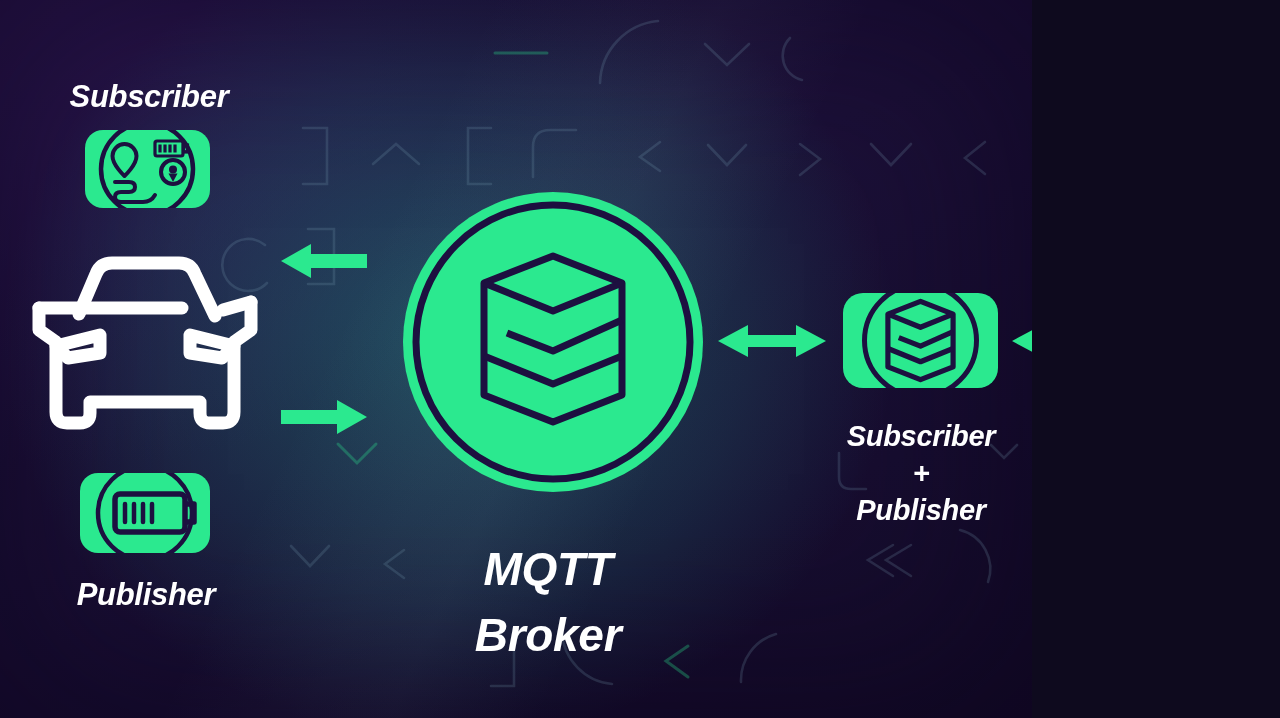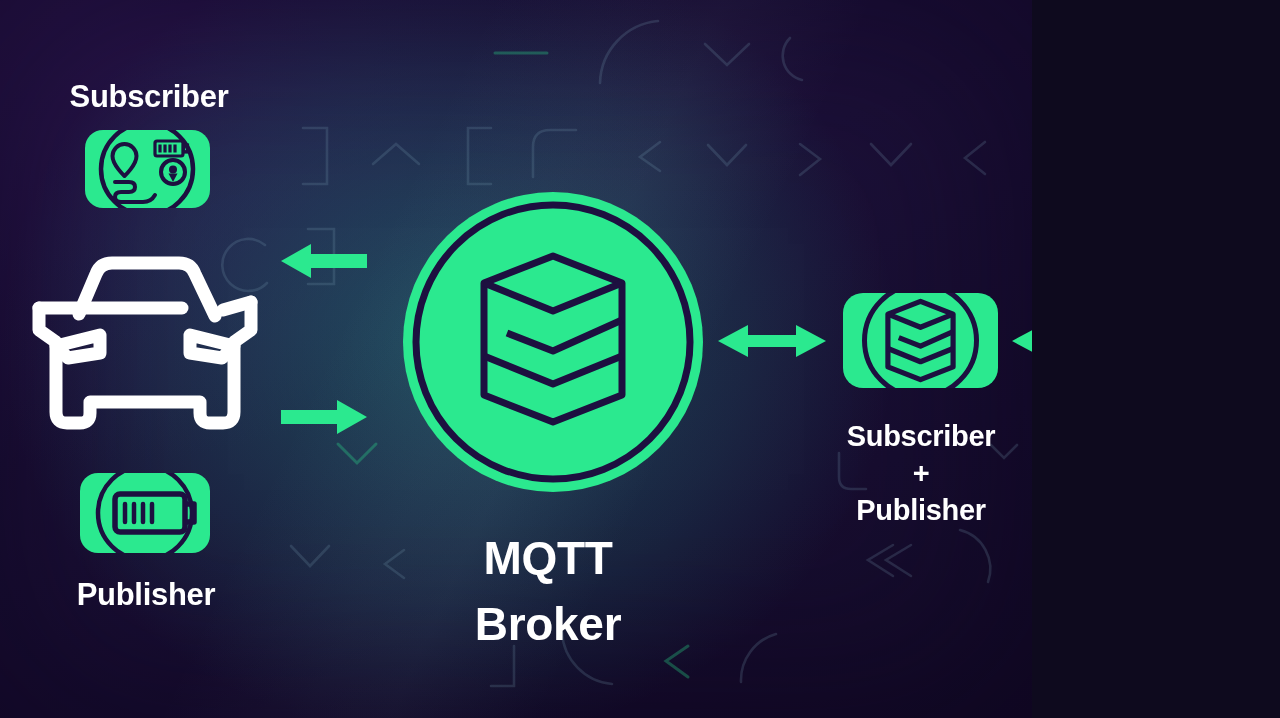--- a/index.html
+++ b/index.html
@@ -5,20 +5,21 @@
   html,body{margin:0;padding:0;background:#0e0a1e;}
   .stage{
     position:relative;width:1032px;height:718px;overflow:hidden;
     font-family:"Liberation Sans","DejaVu Sans",sans-serif;
     background:
       linear-gradient(115deg, rgba(150,190,215,0) 36%, rgba(150,190,215,0.055) 47%, rgba(150,190,215,0.07) 53%, rgba(150,190,215,0) 64%),
       radial-gradient(620px 560px at 43.5% 47%, rgba(38,158,146,0.42) 0%, rgba(38,158,146,0.16) 48%, rgba(38,158,146,0) 72%),
       radial-gradient(1150px 820px at 6% 2%, #2a164d 0%, rgba(42,22,77,0) 55%),
       linear-gradient(158deg, #211142 0%, #1c1038 40%, #170d30 72%, #140b28 100%);
     box-shadow: inset 0 0 170px 40px rgba(8,2,24,0.45);
+    font-style: italic;
   }
   .abs{position:absolute;}
   .label{
     color:#ffffff;font-weight:700;text-align:center;letter-spacing:-0.3px;line-height:1.2;
   }
   .label-side{font-size:31px;}
   .label-broker{font-size:46px;line-height:1.44;}
   .label-backend-title{font-size:50px;letter-spacing:-0.5px;}
   .label-roles{font-size:29px;line-height:37px;}
   svg{display:block;overflow:visible;}
@@ -150,21 +151,21 @@
   <svg class="abs" style="left:279px;top:398px;" width="90" height="38" viewBox="0 0 90 38">
     <polygon points="88,19 58,2 58,12 2,12 2,26 58,26 58,36" fill="#2BE98F"></polygon>
   </svg>
 
   <svg class="abs" style="left:398px;top:187px;" width="310" height="310" viewBox="0 0 310 310">
     <circle cx="155" cy="155" r="150" fill="#2BE98F"></circle>
     <circle cx="155" cy="155" r="137" fill="none" stroke="#1D1040" stroke-width="7"></circle>
     <use href="#stack-logo" x="79" y="62" width="152" height="180" stroke-width="7"></use>
   </svg>
 
-  <div class="abs label label-broker" style="left:438px;top:525px;width:220px;">MQTT Broker</div>
+  <div class="abs label label-broker" style="left:438px;top:536px;width:220px;">MQTT Broker</div>
 
   <svg class="abs" style="left:714px;top:323px;" width="116" height="36" viewBox="0 0 112 36">
     <polygon points="2,18 32,2 32,12 80,12 80,2 110,18 80,34 80,24 32,24 32,34" fill="#2BE98F"></polygon>
   </svg>
 
 
   <svg class="abs" style="left:843px;top:293px;" width="155" height="95" viewBox="0 0 155 95">
     <defs>
         <clipPath id="clipBk">
           <rect x="0" y="0" width="155" height="95" rx="20"></rect>

